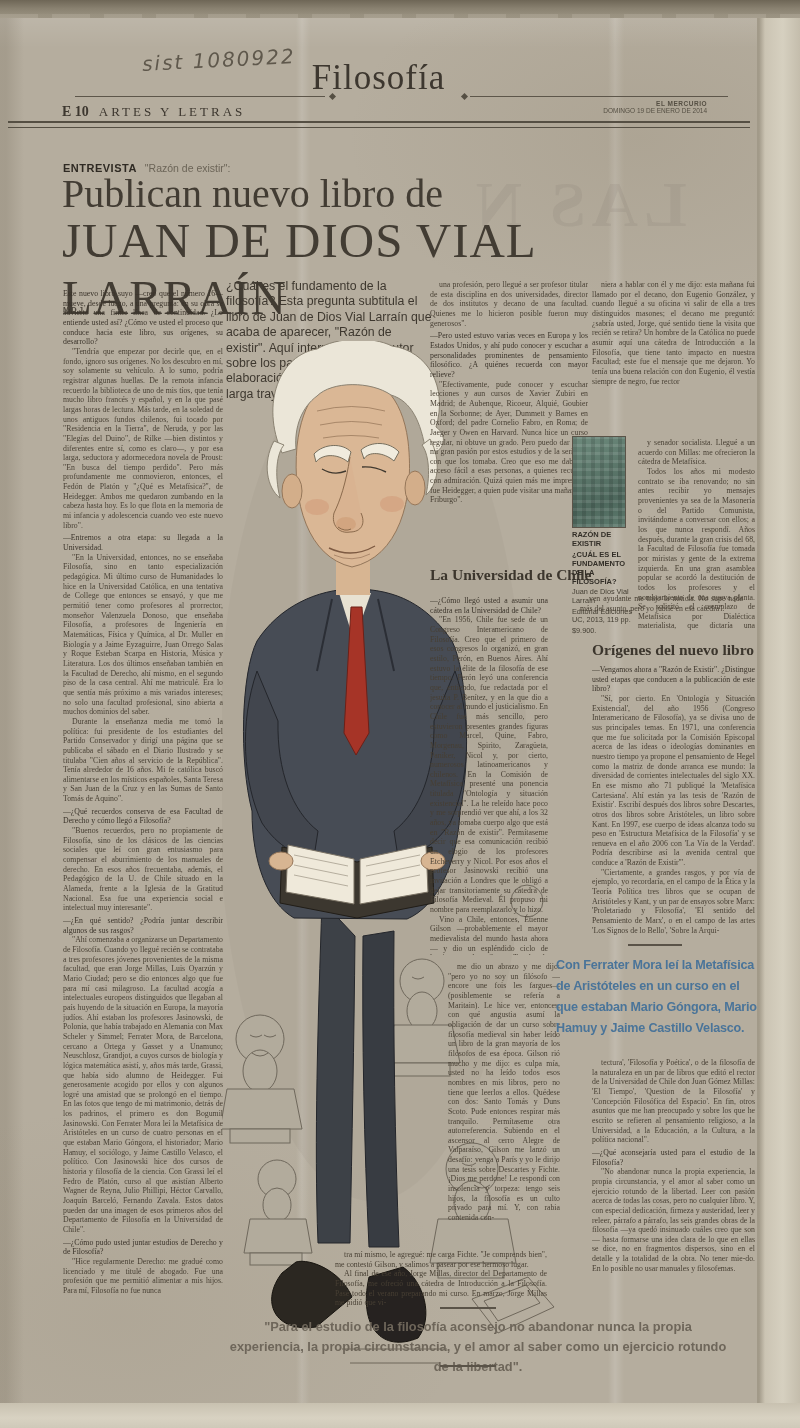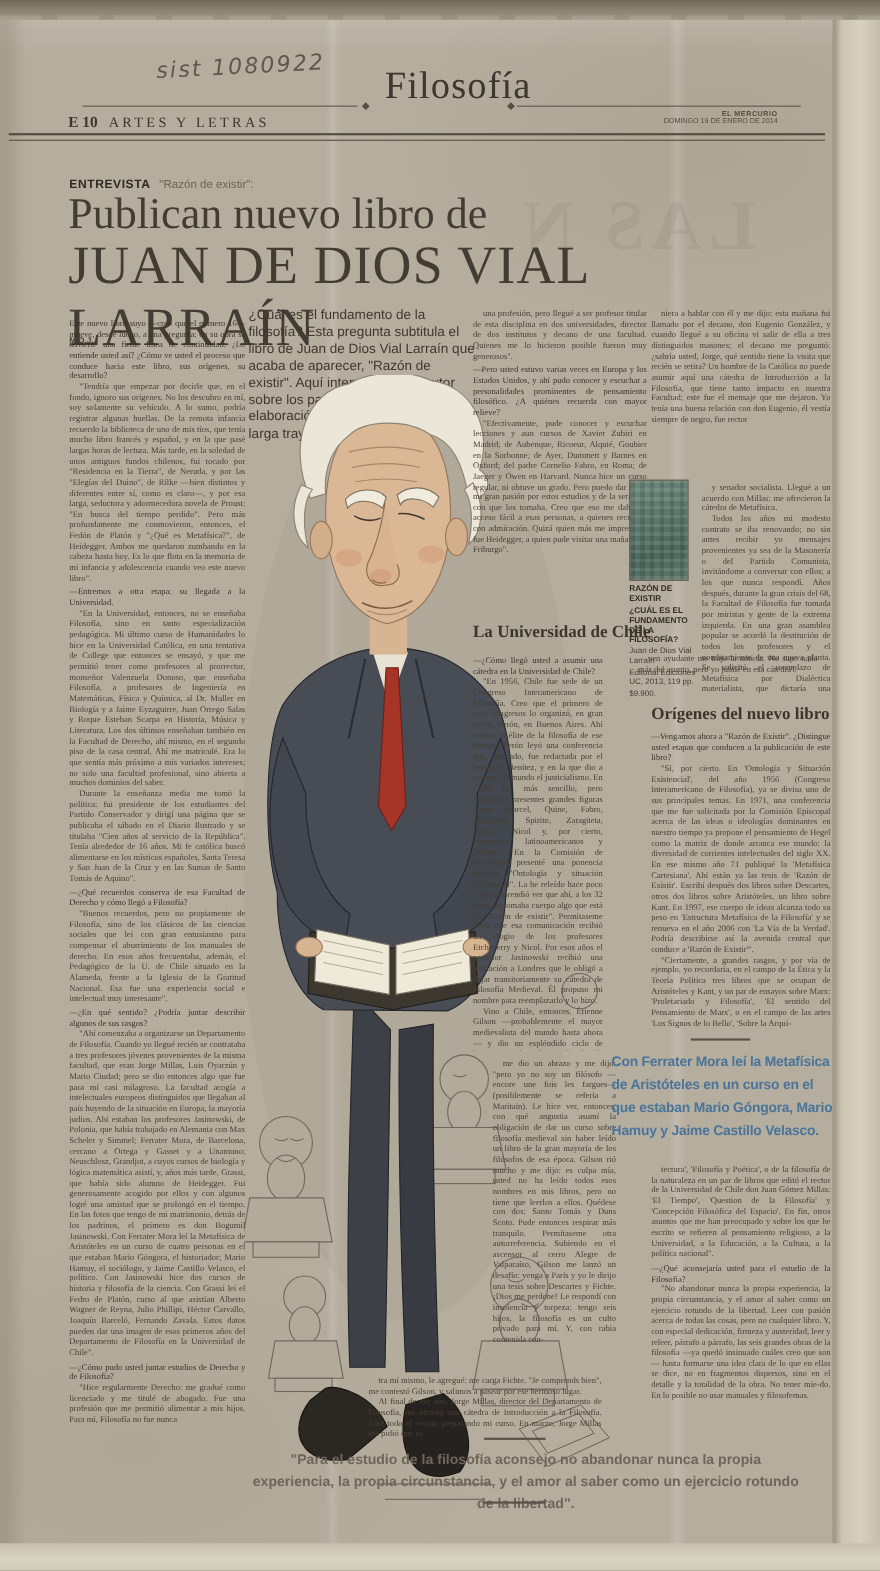--- a/index.html
+++ b/index.html
@@ -27,21 +27,21 @@
   
   #ghost{position:absolute;left:470px;top:150px;font:700 64px "Liberation Serif",serif;
     color:rgba(70,62,50,.07);letter-spacing:6px;transform:scaleX(-1);}
   
   #handwriting{position:absolute;left:142px;top:30px;font:italic 20px "DejaVu Sans",sans-serif;
     color:#5f584c;transform:rotate(-3deg);letter-spacing:2px;}
   
   .mast-rule{position:absolute;height:1px;background:#5d564a;top:78px;}
   .mast-dot{position:absolute;width:5px;height:5px;background:#554f43;top:76px;transform:rotate(45deg);}
   #section-title{position:absolute;left:0;width:757px;text-align:center;top:40px;
-    font:400 35px "Liberation Serif",serif;color:#3d372f;letter-spacing:1px;padding-left:38px;}
+    font:400 35px "Liberation Serif",serif;color:#3d372f;letter-spacing:1px;}
   #page-label{position:absolute;left:62px;top:84px;color:#3d372f;}
   #page-number{font:700 14px "Liberation Serif",serif;margin-right:10px;}
   #section-name{font:400 13px "Liberation Serif",serif;letter-spacing:3px;}
   #paper-ident{position:absolute;right:50px;top:82px;text-align:right;color:#554f43;}
   #paper-name{font:700 6.5px "Liberation Sans",sans-serif;letter-spacing:.5px;}
   #date-line{font:400 6.5px "Liberation Sans",sans-serif;}
   #mast-double-rule{position:absolute;left:8px;top:103px;width:742px;height:4px;
     border-top:2px solid #554f43;border-bottom:1px solid #554f43;}
   
   #kicker-row{position:absolute;left:63px;top:140px;}

